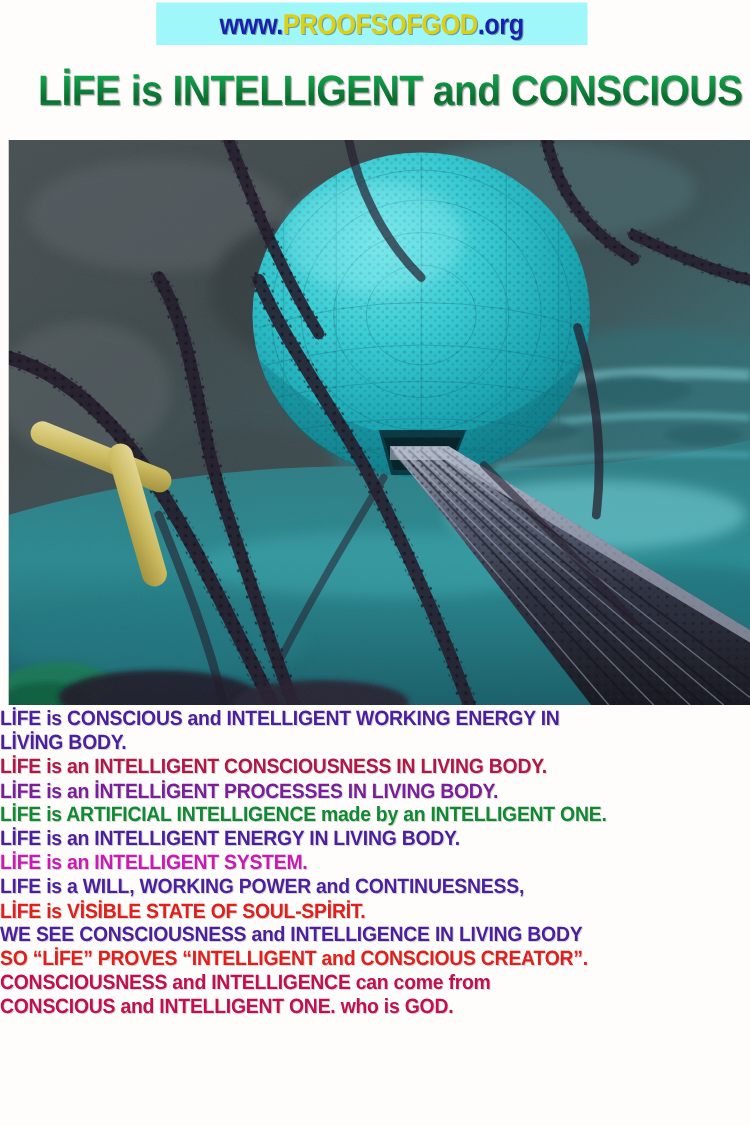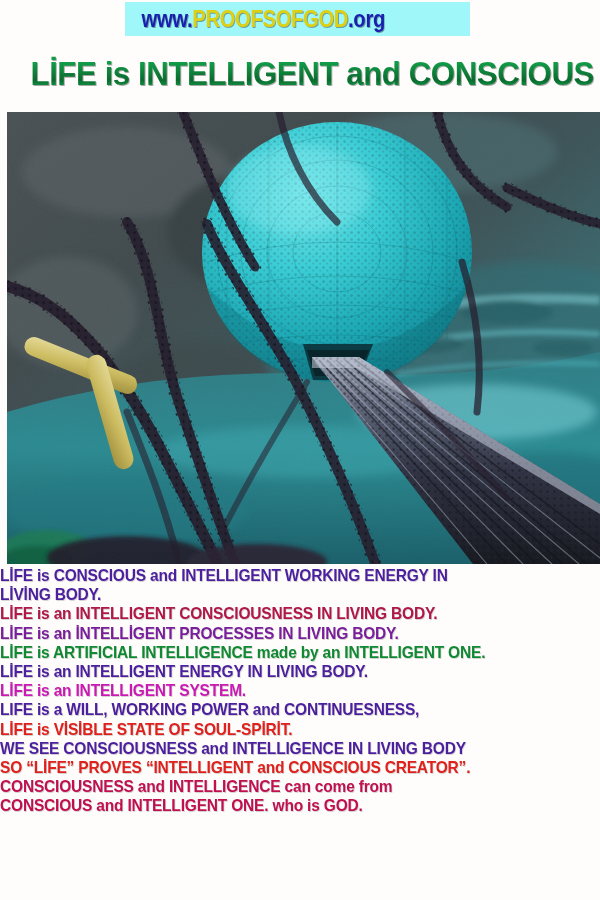--- a/index.html
+++ b/index.html
@@ -19,20 +19,21 @@
   
   #top-banner {
     position: absolute;
     left: 125px;
     top: 2px;
     width: 345px;
     height: 34px;
     background: #9ff7f9;
     display: flex;
     align-items: center;
+    justify-content: center;
   }
   #top-banner .url {
     font-size: 23px;
     font-weight: bold;
     font-stretch: condensed;
     letter-spacing: -0.4px;
     transform: scaleX(0.88);
     white-space: nowrap;
     text-shadow: 1px 1px 0 rgba(0,0,0,0.35);
   }

